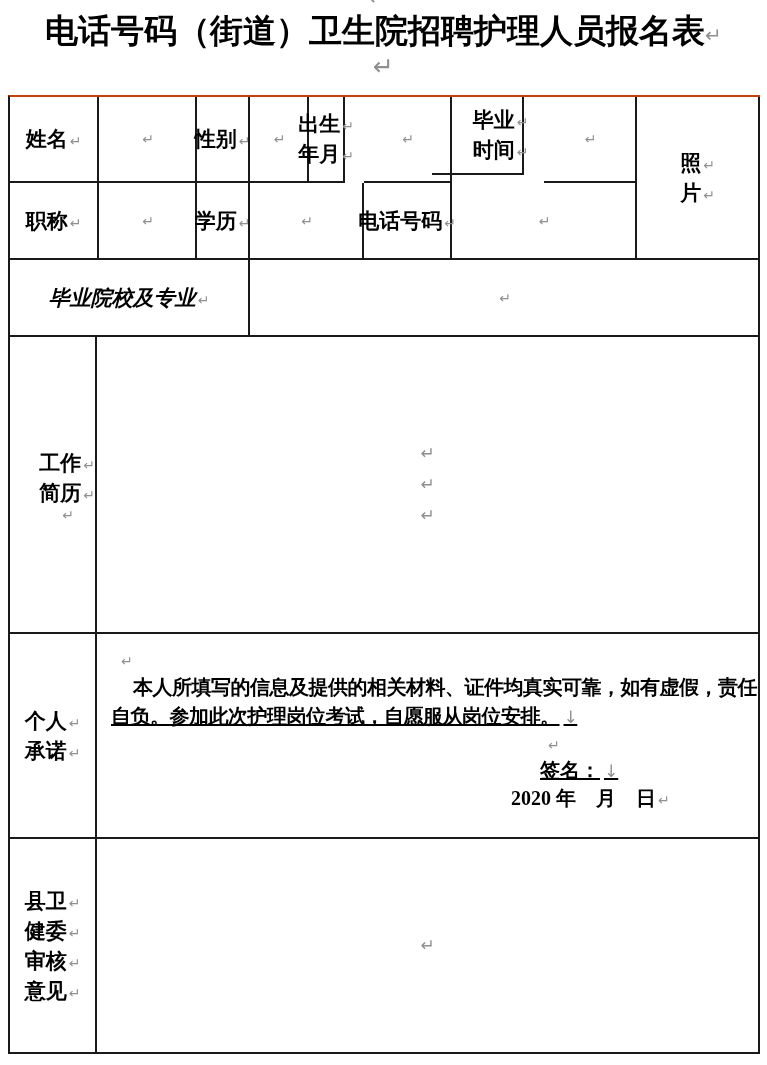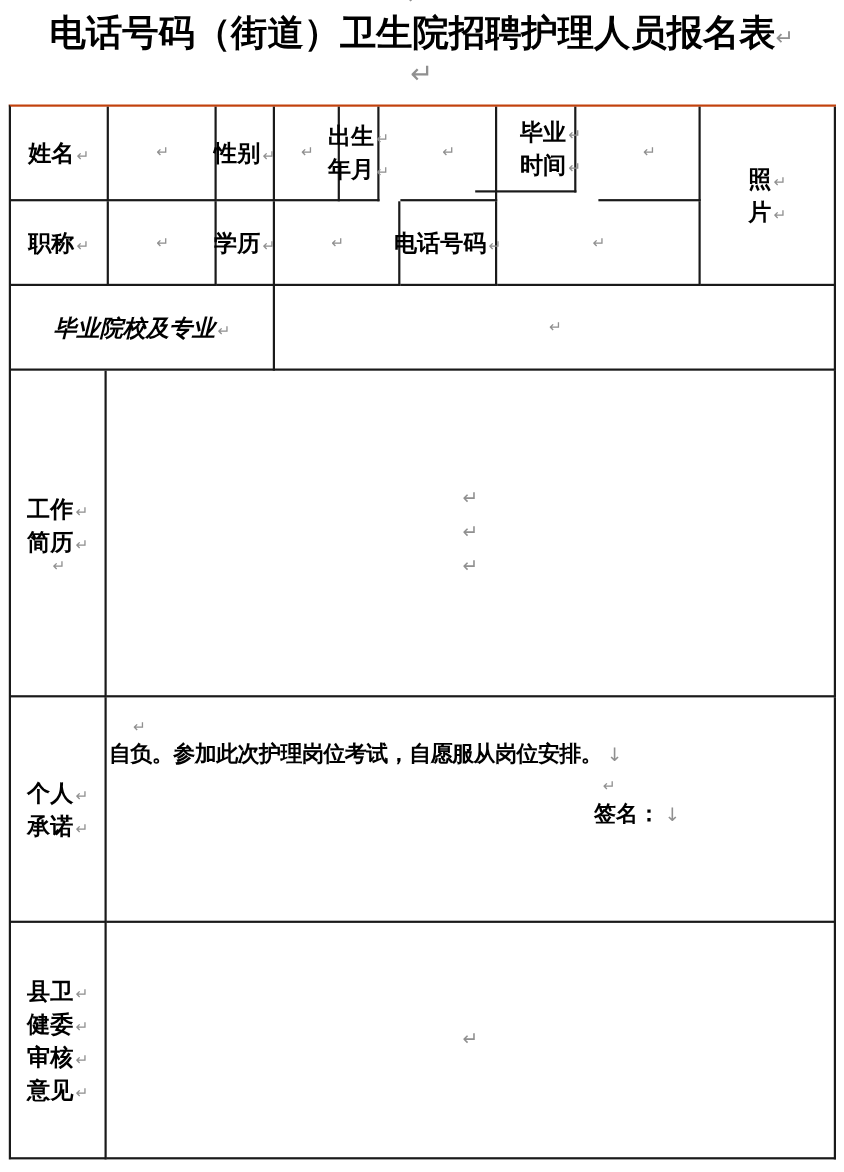--- a/index.html
+++ b/index.html
@@ -64,23 +64,23 @@
   .vlines{display:flex;flex-direction:column;align-items:center;}
   .vlines .line{line-height:30px;}
   .marks-col{display:flex;flex-direction:column;align-items:center;}
   .marks-col .mline{line-height:31px;}
   
   .commit{display:block;}
   .commit-inner{padding-top:12px;font-size:20px;font-weight:bold;}
   .c-markline{height:26px;line-height:26px;padding-left:22px;}
   .stmt{white-space:nowrap;letter-spacing:-0.5px;color:#000;}
   .stmt.l1{line-height:30px;padding-left:36px;}
-  .stmt.l2{line-height:28px;padding-left:2px;}
+  .stmt.l2{line-height:28px;padding-left:14px;text-decoration:underline;}
   .c-markline2{height:26px;line-height:26px;padding-left:449px;}
-  .sig-line{line-height:28px;padding-left:443px;white-space:nowrap;}
+  .sig-line{line-height:28px;padding-left:443px;white-space:nowrap;text-decoration:underline;}
   .date-line{line-height:28px;padding-left:414px;white-space:nowrap;}
   .arrow{margin-left:4px;font-size:17px;}
 </style>
 </head>
 <body>
 
 <div id="page">
 
   <span class="mark top-cut-mark">↵</span>
 
@@ -185,21 +185,21 @@
     <div class="cell" style="left:0;top:163px;width:240px;height:77px;font-style:italic;">
       <span class="line">
           <span class="lbl">毕业院校及专业</span>
           <span class="mark mk-sm">↵</span>
         </span>
     </div>
     <div class="cell" style="left:240px;top:163px;width:510px;height:77px;">
       <span class="mark mk-sm">↵</span>
     </div>
 
-    <div class="cell" style="left:0;top:240px;width:87px;height:297px;">
+    <div class="cell" style="left:0;top:240px;width:87px;height:297px;justify-content:flex-end;">
       <div class="vlines">
         <span class="line">
             <span class="lbl">工作</span>
             <span class="mark mk-sm">↵</span>
           </span>
         <span class="line">
             <span class="lbl">简历</span>
             <span class="mark mk-sm">↵</span>
           </span>
         <span class="line">
@@ -223,23 +223,25 @@
           </span>
         <span class="line">
             <span class="lbl">承诺</span>
             <span class="mark mk-sm">↵</span>
           </span>
       </div>
     </div>
     <div class="cell commit" style="left:87px;top:537px;width:663px;height:205px;">
       <div class="commit-inner">
         <div class="c-markline"><span class="mark mk-sm">↵</span></div>
+        <div class="stmt l1">本人所填写的信息及提供的相关材料、证件均真实可靠，如有虚假，责任</div>
         <div class="stmt l2"><span>自负。参加此次护理岗位考试，自愿服从岗位安排。</span><span class="mark arrow">↓</span></div>
         <div class="c-markline2"><span class="mark mk-sm">↵</span></div>
         <div class="sig-line"><span>签名：</span><span class="mark arrow">↓</span></div>
+        <div class="date-line"><span>2020 年　月　日</span><span class="mark mk-sm">↵</span></div>
       </div>
     </div>
 
     <div class="cell" style="left:0;top:742px;width:87px;height:215px;">
       <div class="vlines">
         <span class="line">
             <span class="lbl">县卫</span>
             <span class="mark mk-sm">↵</span>
           </span>
         <span class="line">

